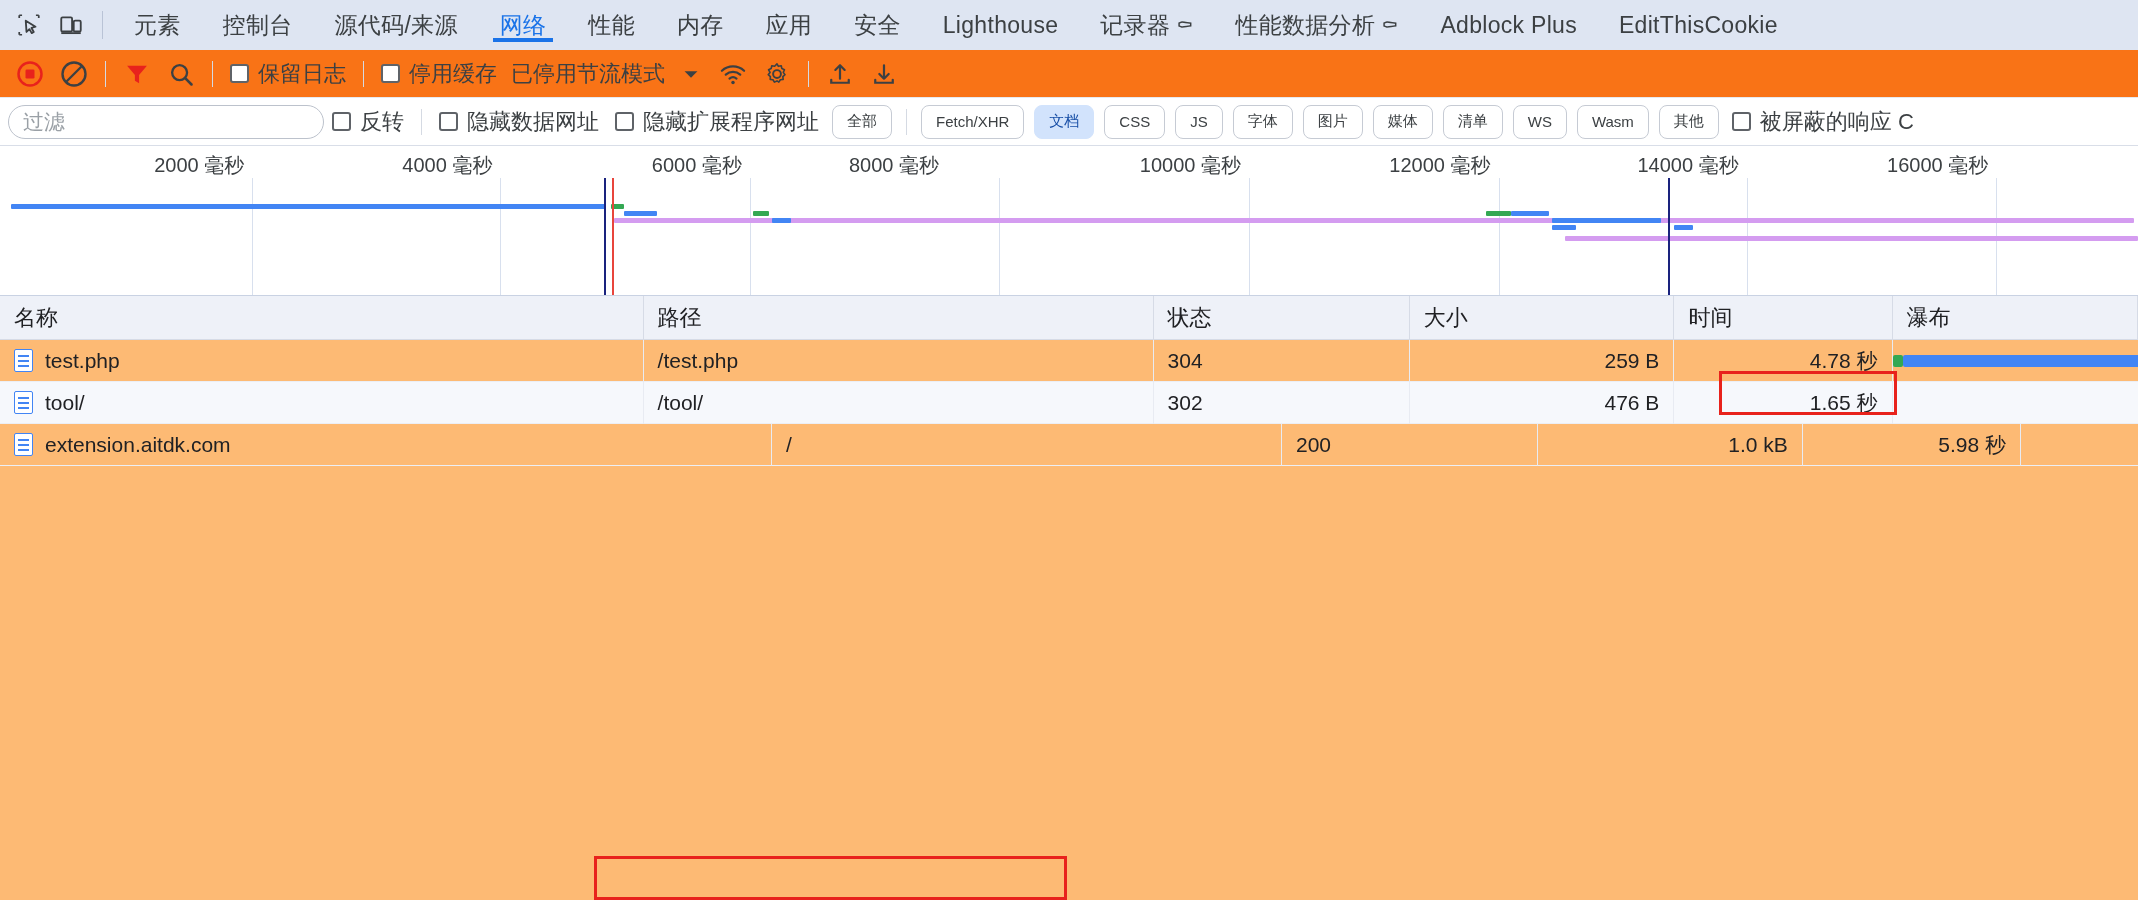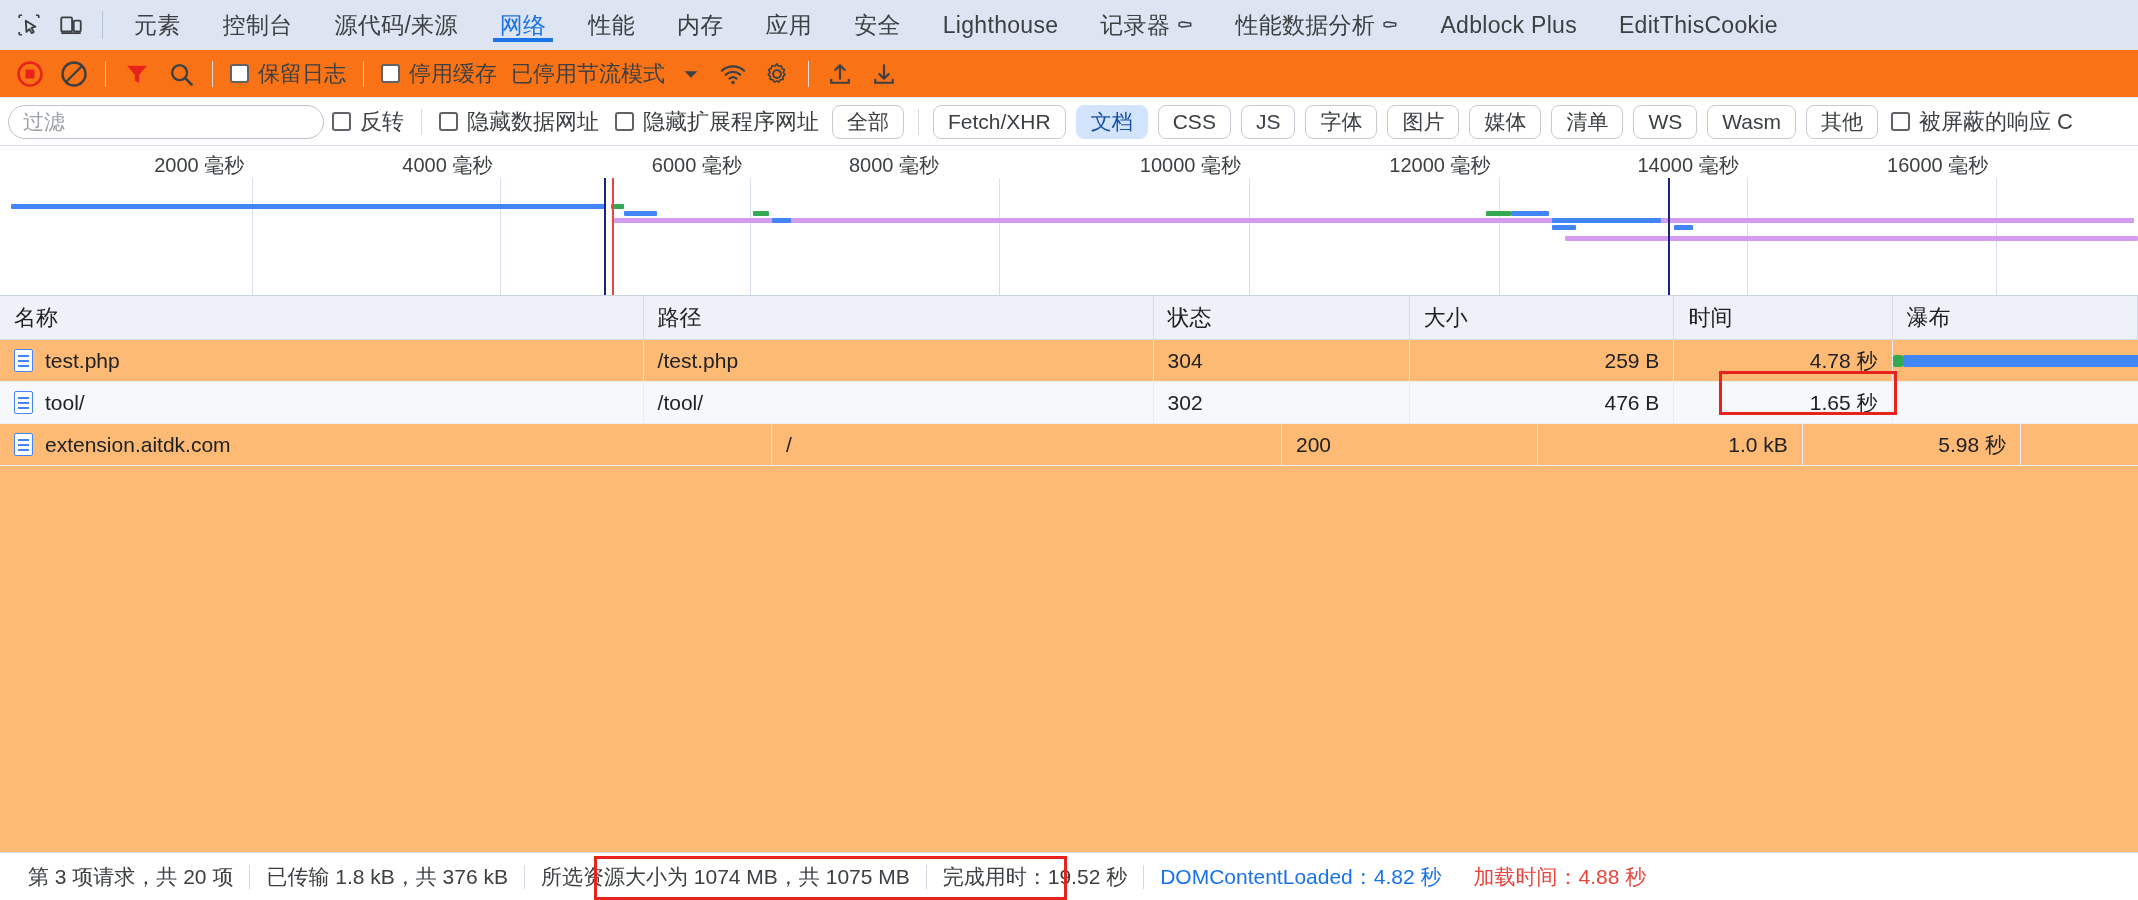--- a/index.html
+++ b/index.html
@@ -92,21 +92,21 @@
     outline: none;
   }
   .filter-input::placeholder { color: #9aa0a6; }
   .chiprow { display: flex; align-items: center; gap: 0px; }
   .chip {
     height: 34px;
     display: flex; align-items: center; justify-content: center;
     padding: 0 14px;
     margin: 0 5px;
     border: 1px solid #c6cbd4; border-radius: 8px;
-    font-size: 21px; color: #3c4043;
+    font-size: 15px; color: #3c4043;
     white-space: nowrap;
     background: #fff;
   }
   .chip.sel { background: #d2e3fc; color: #174ea6; border-color: #d2e3fc; }
 
   
   .overview {
     height: 150px; min-height: 150px;
     position: relative;
     background: #fff;
@@ -433,28 +433,16 @@
           </div>
           <div class="td" style="width: 509.957px;">/</div>
           <div class="td" style="width: 256.342px;">200</div>
           <div class="td num" style="width: 264.523px;">1.0 kB</div>
           <div class="td num" style="width: 218.163px;">5.98 秒</div>
           <div class="td wf-cell"></div>
         </div>
       </div>
   </div>
 
-  <div class="statusbar">
-    <div class="sb-item">第 3 项请求，共 20 项</div>
-    <div class="sb-sep"></div>
-    <div class="sb-item">已传输 1.8 kB，共 376 kB</div>
-    <div class="sb-sep"></div>
-    <div class="sb-item">所选资源大小为 1074 MB，共 1075 MB</div>
-    <div class="sb-sep"></div>
-    <div class="sb-item">完成用时：19.52 秒</div>
-    <div class="sb-sep"></div>
-    <div class="sb-item sb-blue">DOMContentLoaded：4.82 秒</div>
-    <div class="sb-item sb-red">加载时间：4.88 秒</div>
-  </div>
 
   <div class="hl-box" style="left:1719px; top:371px; width:178px; height:44px;"></div>
   <div class="hl-box" style="left:594px; top:856px; width:473px; height:44px;"></div>
 </div>
 
 </body></html>

